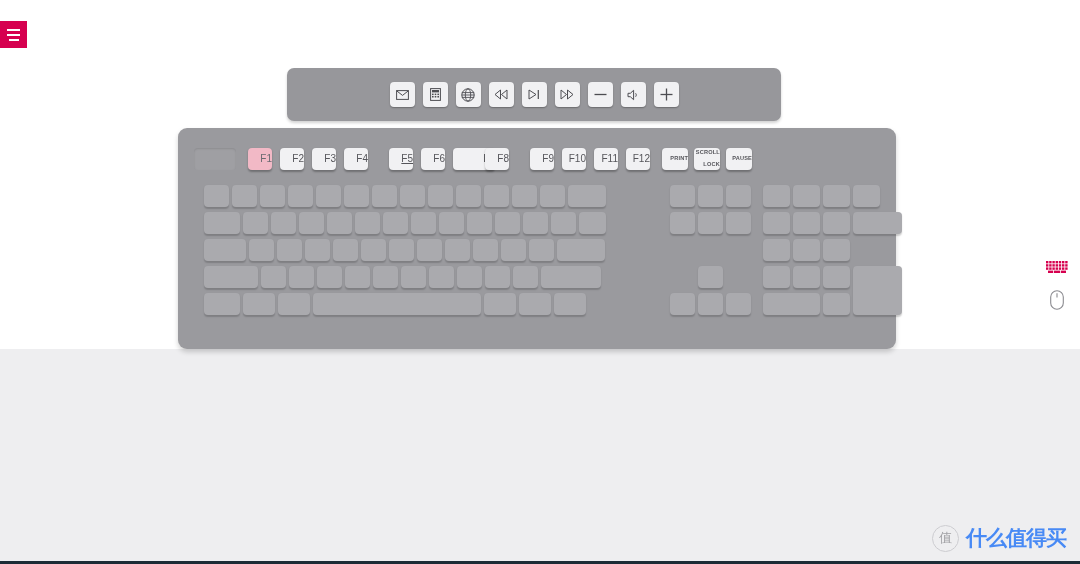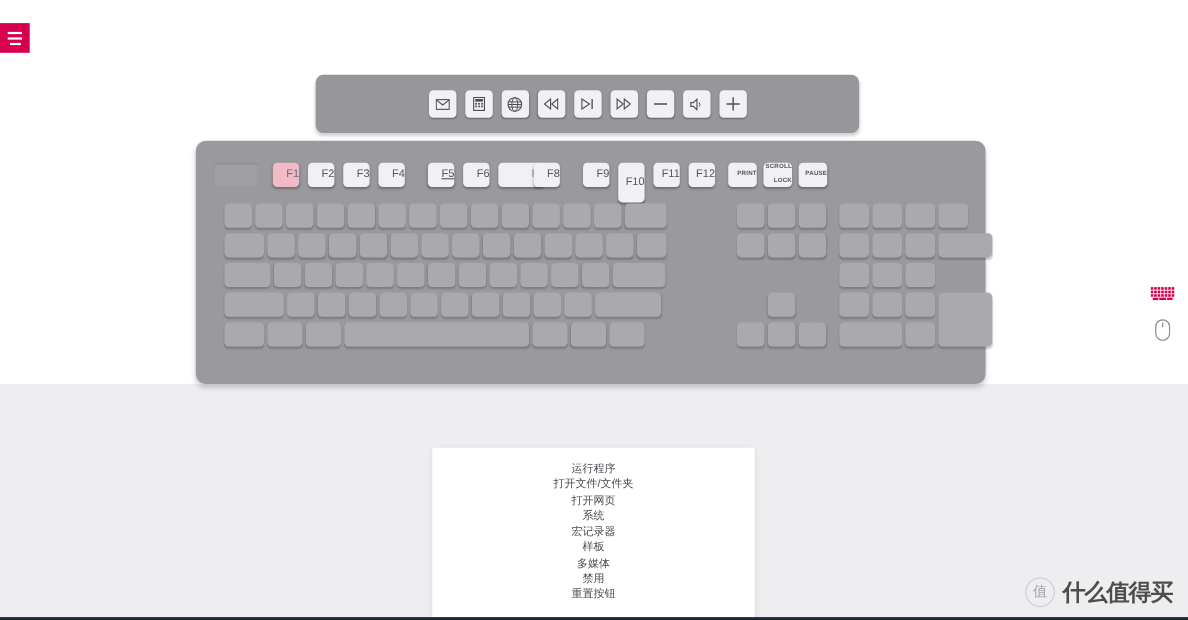--- a/index.html
+++ b/index.html
@@ -121,21 +121,21 @@
     position: absolute; right: 14px; bottom: 12px;
     display: flex; align-items: center; gap: 7px; opacity: 0.92;
   }
   .wm-circle {
     width: 27px; height: 27px; border-radius: 50%;
     border: 1.6px solid #c9c9cd; color: #9a9a9e;
     display: flex; align-items: center; justify-content: center;
     font-size: 13px; font-family: "DejaVu Sans", sans-serif;
   }
   .wm-text {
-    font-size: 21px; color: #404040; font-weight: bold;
+    font-size: 21px; color: #3b82f6; font-weight: bold;
     font-family: "DejaVu Sans", sans-serif; letter-spacing: -1px;
   }
   .taskbar-sliver {
     position: absolute; left: 0; bottom: 0; width: 1080px; height: 3px;
     background: #1c2b36;
   }
 </style>
 </head>
 <body>
 
@@ -240,21 +240,21 @@
         </div>
         <div class="key fn" style="left: 275px; top: 20px; width: 42px; height: 22px; flex-direction: column;">
           <span>F7</span>
         </div>
         <div class="key fn" style="left: 307px; top: 20px; width: 24px; height: 22px; flex-direction: column;">
           <span>F8</span>
         </div>
         <div class="key fn" style="left: 352px; top: 20px; width: 24px; height: 22px; flex-direction: column;">
           <span>F9</span>
         </div>
-        <div class="key fn" style="left: 384px; top: 20px; width: 24px; height: 36px; flex-direction: column;">
+        <div class="key fn" style="left: 384px; top: 20px; width: 24px; height: 22px; flex-direction: column;">
           <span>F10</span>
         </div>
         <div class="key fn" style="left: 416px; top: 20px; width: 24px; height: 22px; flex-direction: column;">
           <span>F11</span>
         </div>
         <div class="key fn" style="left: 448px; top: 20px; width: 24px; height: 22px; flex-direction: column;">
           <span>F12</span>
         </div>
         <div class="key fn tiny" style="left: 484px; top: 20px; width: 26px; height: 22px; flex-direction: column;">
           <span>PRINT</span>
@@ -398,33 +398,20 @@
       </svg>
     </button>
     <button class="rail-btn">
       <svg width="14" height="20" viewBox="0 0 14 20">
         <rect x="0.7" y="0.7" width="12.6" height="18.6" rx="6.3" fill="none" stroke="#8b8b90" stroke-width="1.1"></rect>
         <line x1="7" y1="3.2" x2="7" y2="7.4" stroke="#8b8b90" stroke-width="1.1"></line>
       </svg>
     </button>
   </div>
 
-  <div class="menu-card">
-    <div id="menulist">
-        <button class="menu-item">运行程序</button>
-        <button class="menu-item">打开文件/文件夹</button>
-        <button class="menu-item">打开网页</button>
-        <button class="menu-item">系统</button>
-        <button class="menu-item">宏记录器</button>
-        <button class="menu-item">样板</button>
-        <button class="menu-item">多媒体</button>
-        <button class="menu-item">禁用</button>
-        <button class="menu-item">重置按钮</button>
-      </div>
-  </div>
 
   <div class="watermark">
     <div class="wm-circle">值</div>
     <div class="wm-text">什么值得买</div>
   </div>
 
   <div class="taskbar-sliver"></div>
 </div>
 
 </body></html>

